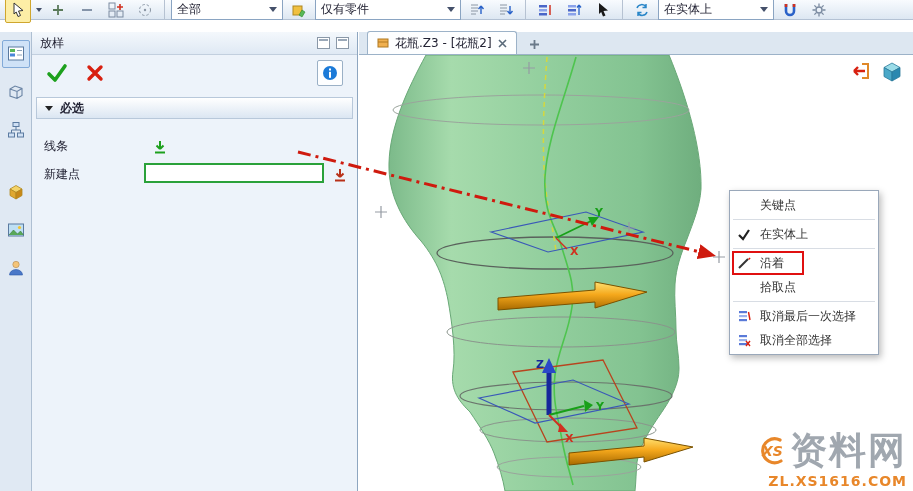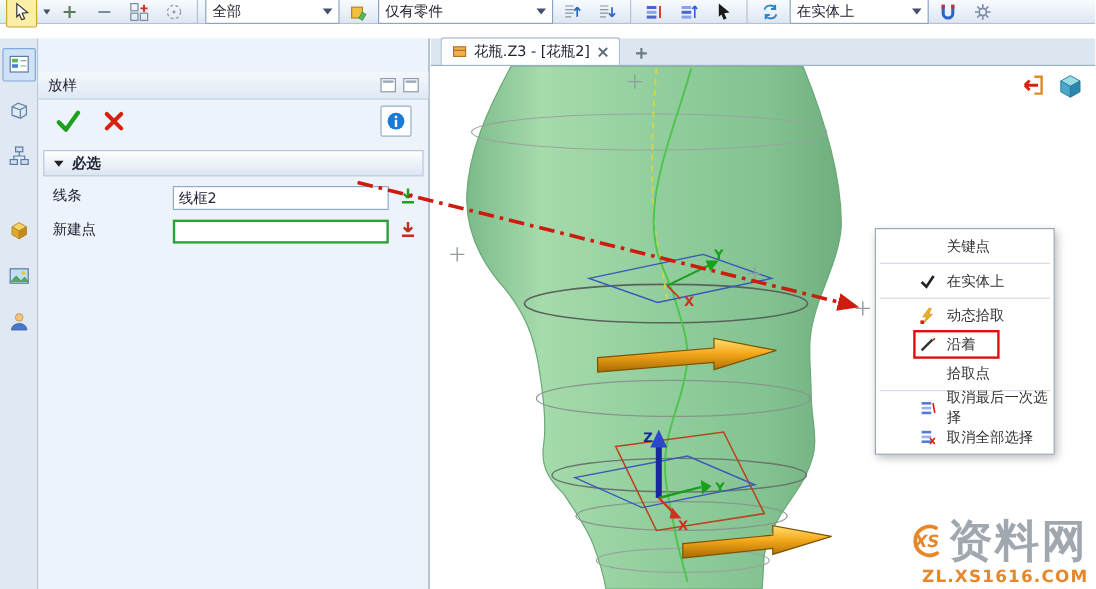--- a/index.html
+++ b/index.html
@@ -24,51 +24,51 @@
          border-right:1px solid #aebfd2;display:flex;flex-direction:column;align-items:center;
          padding-top:8px;gap:10px;box-sizing:border-box;}
   .sbtn{width:26px;height:26px;display:flex;align-items:center;justify-content:center;
         border:1px solid transparent;border-radius:2px;}
   .sbtn.sel{background:#cfe2f7;border-color:#82aad8;}
   .sgap{height:14px;}
   
   .panel{position:absolute;left:32px;top:32px;width:326px;bottom:0;background:#edf3fa;
          border-right:1px solid #8ea6c0;box-sizing:border-box;}
   .ptitle{height:22px;background:linear-gradient(#f4f8fc,#dfe9f4);border-bottom:1px solid #c2cfde;
-          display:flex;align-items:center;padding:0 8px;margin-top:28px;}
+          display:flex;align-items:center;padding:0 8px;}
   .ptitle span.txt{flex:1;}
   .winbtn{width:11px;height:10px;border:1px solid #8a98a8;background:#fff;position:relative;margin-left:6px;}
   .winbtn::after{content:"";position:absolute;left:1px;right:1px;top:1px;height:2px;background:#9aa8b8;}
   .pactions{height:36px;display:flex;align-items:center;gap:18px;padding:0 14px;position:relative;}
   .infobtn{margin-left:auto;width:24px;height:24px;border:1px solid #9ab0c6;background:#fdfeff;
            border-radius:2px;display:flex;align-items:center;justify-content:center;}
   .secbar{height:20px;margin:6px 4px 0 4px;background:linear-gradient(#ffffff,#dbe6f2);
           border:1px solid #b8c8da;display:flex;align-items:center;gap:7px;padding:0 8px;font-weight:bold;}
   .tri{width:0;height:0;border-left:4px solid transparent;border-right:4px solid transparent;
        border-top:5px solid #222;}
   .form{padding:8px 6px;}
-  .frow{display:flex;align-items:flex-start;height:28px;}
+  .frow{display:flex;align-items:flex-end;height:28px;}
   .frow .lbl{width:100px;padding-left:6px;}
   .finput{width:180px;height:20px;box-sizing:border-box;background:#fff;border:1px solid #8fa9c8;
           padding:0 4px;display:flex;align-items:center;}
   .finput.active{border:2px solid #2aa13a;}
   .ficon{margin-left:8px;display:flex;}
   
   .viewport{position:absolute;left:359px;top:32px;right:0;bottom:0;}
   .tabbar{height:23px;background:#dde7f1;border-bottom:1px solid #9cb2c8;display:flex;
           align-items:flex-end;padding-left:8px;box-sizing:border-box;}
   .tab{height:22px;background:#fdfeff;border:1px solid #9cb2c8;border-bottom:none;
        border-radius:3px 3px 0 0;display:flex;align-items:center;gap:6px;padding:0 9px;}
   .newtab{width:20px;height:20px;display:flex;align-items:center;justify-content:center;margin-left:8px;}
   .canvas{position:absolute;left:0;top:23px;right:0;bottom:0;background:#fff;overflow:hidden;}
   .vpicons{position:absolute;top:6px;right:10px;display:flex;gap:10px;z-index:5;}
   
   .ctxmenu{position:absolute;left:370px;top:135px;width:148px;background:#fff;
            border:1px solid #9aa8ba;box-shadow:2px 3px 7px rgba(0,0,0,.28);padding:2px 0;z-index:40;}
-  .mi{height:24px;display:flex;align-items:center;position:relative;padding-left:30px;color:#333;margin-left:29px;}
+  .mi{height:24px;display:flex;align-items:center;position:relative;padding-left:30px;color:#333;}
   .micon{position:absolute;left:7px;top:5px;width:14px;height:14px;display:flex;}
   .msep{height:1px;background:#d8dde4;margin:2px 3px;}
   .redbox{position:absolute;left:2px;top:0;width:72px;height:24px;border:2px solid #e01010;
           box-sizing:border-box;pointer-events:none;}
   
   .arrow-overlay{position:absolute;left:0;top:0;width:913px;height:491px;pointer-events:none;z-index:50;}
   .watermark{position:absolute;right:6px;bottom:2px;display:flex;flex-direction:column;
              align-items:flex-end;z-index:10;}
   .wmrow{display:flex;align-items:center;gap:0;}
   .wmbrand{font-size:37px;font-weight:bold;color:#a0a7af;text-shadow:1px 1px 1px #fff;letter-spacing:2px;}
@@ -251,23 +251,20 @@
         </svg>
       </div>
     </div>
     <div class="secbar">
       <span class="tri"></span>
       <span>必选</span>
     </div>
     <div class="form">
       <div class="frow">
         <span class="lbl">线条</span>
-        <div class="finput">
-          <span>线框2</span>
-        </div>
         <span class="ficon">
           <svg width="16" height="16">
             <path d="M8,2 V10 M8,10 l-3.5,-3.5 M8,10 l3.5,-3.5" stroke="#1da01d" stroke-width="2" fill="none"></path>
             <path d="M3,13.5 H13" stroke="#1da01d" stroke-width="2"></path>
           </svg>
         </span>
       </div>
       <div class="frow">
         <span class="lbl">新建点</span>
         <div class="finput active">
@@ -397,29 +394,20 @@
         <div class="mi">
           <span class="micon">
             <svg width="14" height="14">
                 <path d="M2,8 l4,4 L12,3" fill="none" stroke="#222" stroke-width="2.2"></path>
               </svg>
           </span>
           <span>在实体上</span>
         </div>
         <div class="msep"></div>
         <div class="mi">
-          <span class="micon">
-            <svg width="14" height="14">
-                <path d="M8,1 L3,8 H6 L4,13 L11,6 H8 L10,1 Z" fill="#f0b020" stroke="#c08010" stroke-width="0.5"></path>
-                <rect x="1" y="11" width="3" height="3" fill="#d82010"></rect>
-              </svg>
-          </span>
-          <span>动态拾取</span>
-        </div>
-        <div class="mi">
           <div class="redbox"></div>
           <span class="micon">
             <svg width="14" height="14">
                 <path d="M2,12 L11,3" stroke="#333" stroke-width="2"></path>
                 <path d="M11,3 l1.6,-1.6 1,1 -1.6,1.6 z" fill="#d82010"></path>
               </svg>
           </span>
           <span>沿着</span>
         </div>
         <div class="mi">

